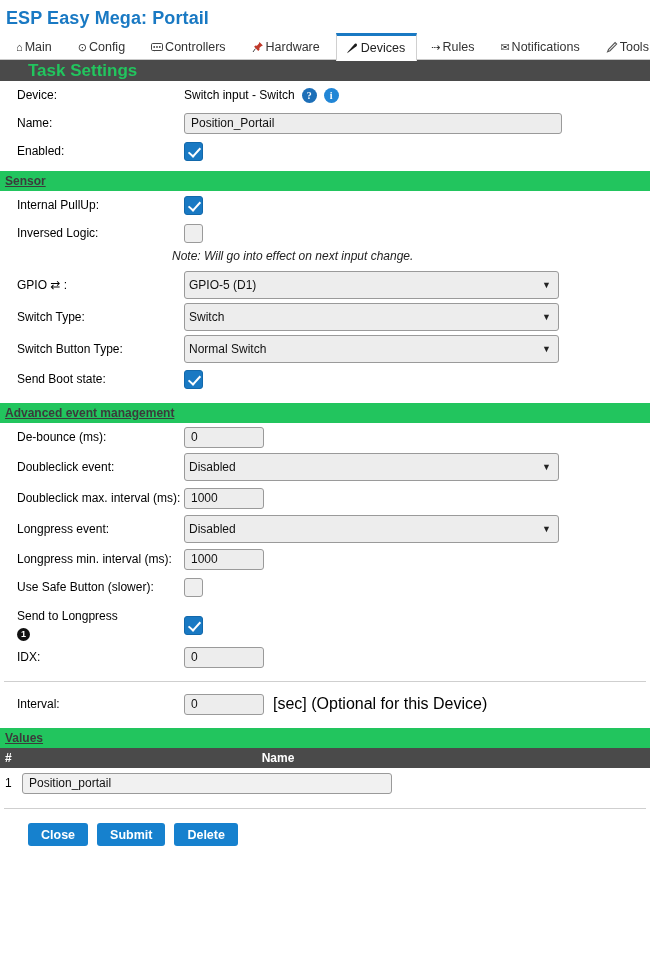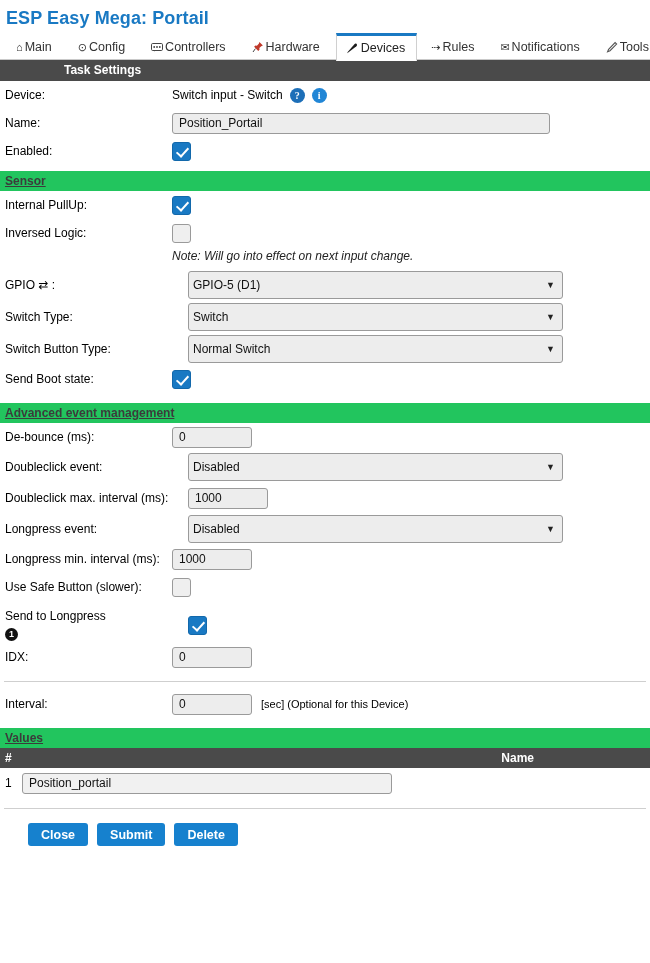--- a/index.html
+++ b/index.html
@@ -62,47 +62,48 @@
     margin-bottom: -1px;
     z-index: 2;
     color: #222;
   }
   .pin { color: #c0392b; }
   .tools-icon { color: #555; }
 
   
   .bar-dark {
     background: #4a4a4a;
-    color: #ffffff;
-    font-weight: bold;
-    font-size: 12px;
+    color: #22c55e;
+    font-weight: bold;
+    font-size: 17px;
     height: 21px;
     line-height: 21px;
-    padding-left: 64px;
+    padding-left: 28px;
   }
   .bar-light {
     background: #22c55e;
     color: #3b3b3b;
     font-weight: bold;
     font-size: 12px;
     height: 20px;
     line-height: 20px;
     padding-left: 5px;
     text-decoration: underline;
   }
 
   
   .form { padding: 0; }
   .row {
     display: flex;
     align-items: center;
     min-height: 28px;
     padding: 2px 0;
-  }
-  .row.tall { min-height: 30px; gap: 16px; }
+    margin-left: 12px;
+  }
+  .row.tall { min-height: 30px; }
   .lbl {
     width: 172px;
     min-width: 172px;
     padding-left: 5px;
     font-size: 12px;
     color: #000;
     line-height: 14px;
   }
   .ctl { flex: 1; display: flex; align-items: center; padding-right: 8px; }
 
@@ -210,34 +211,34 @@
     padding-top: 2px;
     padding-bottom: 6px;
   }
 
   .hr {
     border: none;
     border-top: 1px solid #cfcfcf;
     margin: 10px 4px 8px 4px;
   }
 
-  .suffix { margin-left: 9px; font-size: 11px; text-align: center; }
+  .suffix { margin-left: 9px; font-size: 16px; text-align: center; }
 
   
   .vhead {
     background: #4a4a4a;
     color: #fff;
     font-weight: bold;
     font-size: 12px;
     height: 20px;
     line-height: 20px;
     display: flex;
   }
   .vhead .c1 { width: 22px; padding-left: 5px; }
-  .vhead .c2 { flex: 1; text-align: right; padding-right: 116px; }
+  .vhead .c2 { flex: 1; text-align: center; padding-right: 116px; }
   .vrow { display: flex; align-items: center; height: 30px; }
   .vrow .c1 { width: 22px; padding-left: 5px; font-size: 12px; }
   .vrow .c2 { flex: 1; }
 
   
   .btnbar { padding: 6px 0 0 28px; display: flex; gap: 9px; }
   .btn {
     background: #1681ce;
     color: #ffffff;
     border: none;

